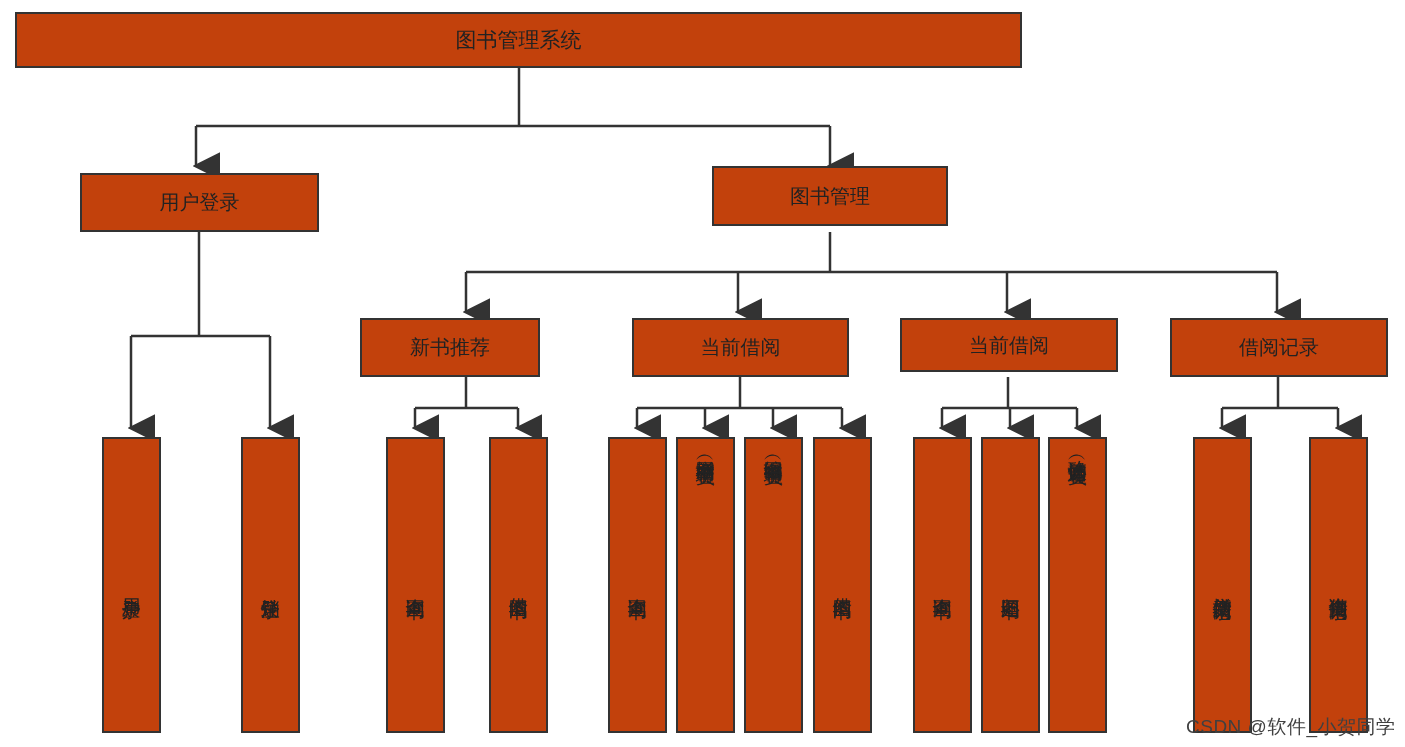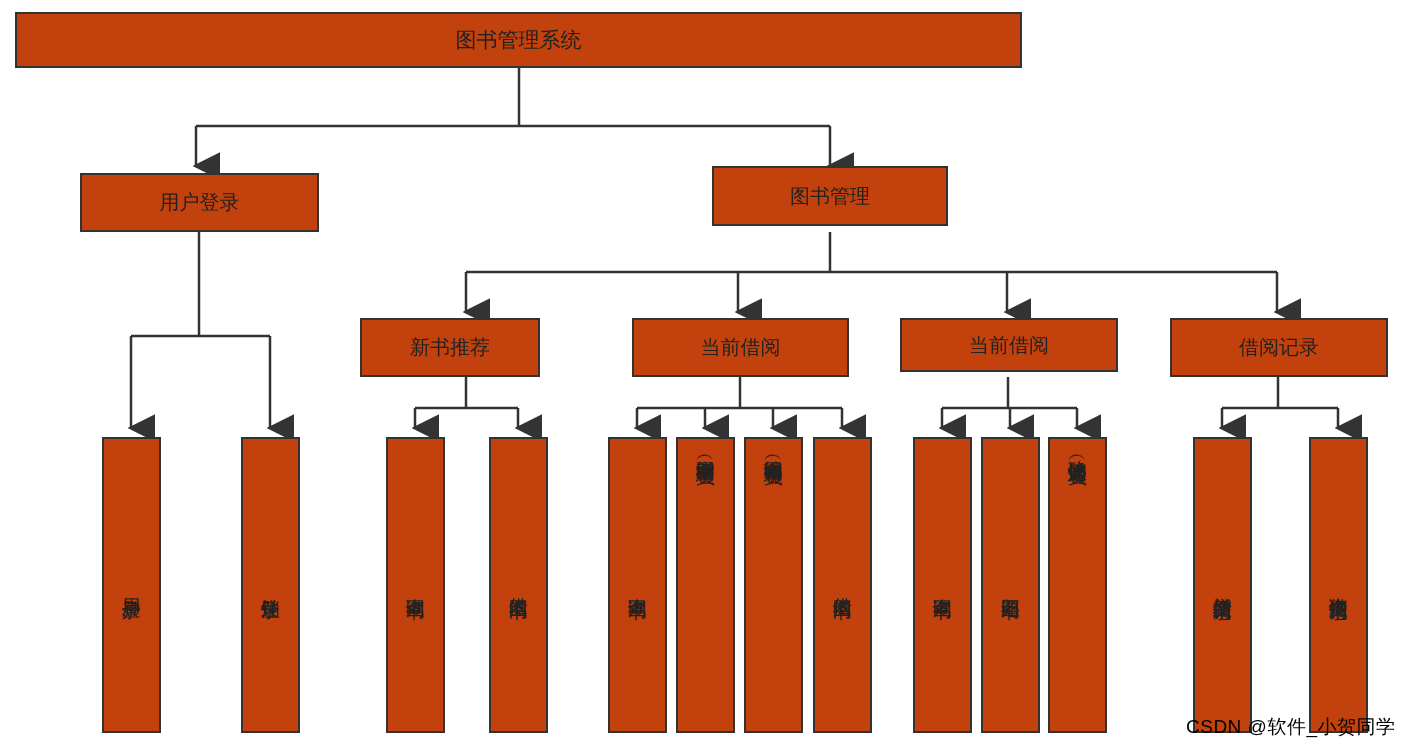--- a/index.html
+++ b/index.html
@@ -63,21 +63,21 @@
     top: 0;
     width: 1405px;
     height: 747px;
     pointer-events: none;
   }
   .watermark {
     position: absolute;
     left: 1186px;
     top: 714px;
     font-size: 19px;
-    color: #000000;
+    color: #404040;
     letter-spacing: 0.5px;
     white-space: nowrap;
   }
 </style>
 </head>
 <body>
 
 <div id="canvas">
 
   <svg class="wires" viewBox="0 0 1405 747">

